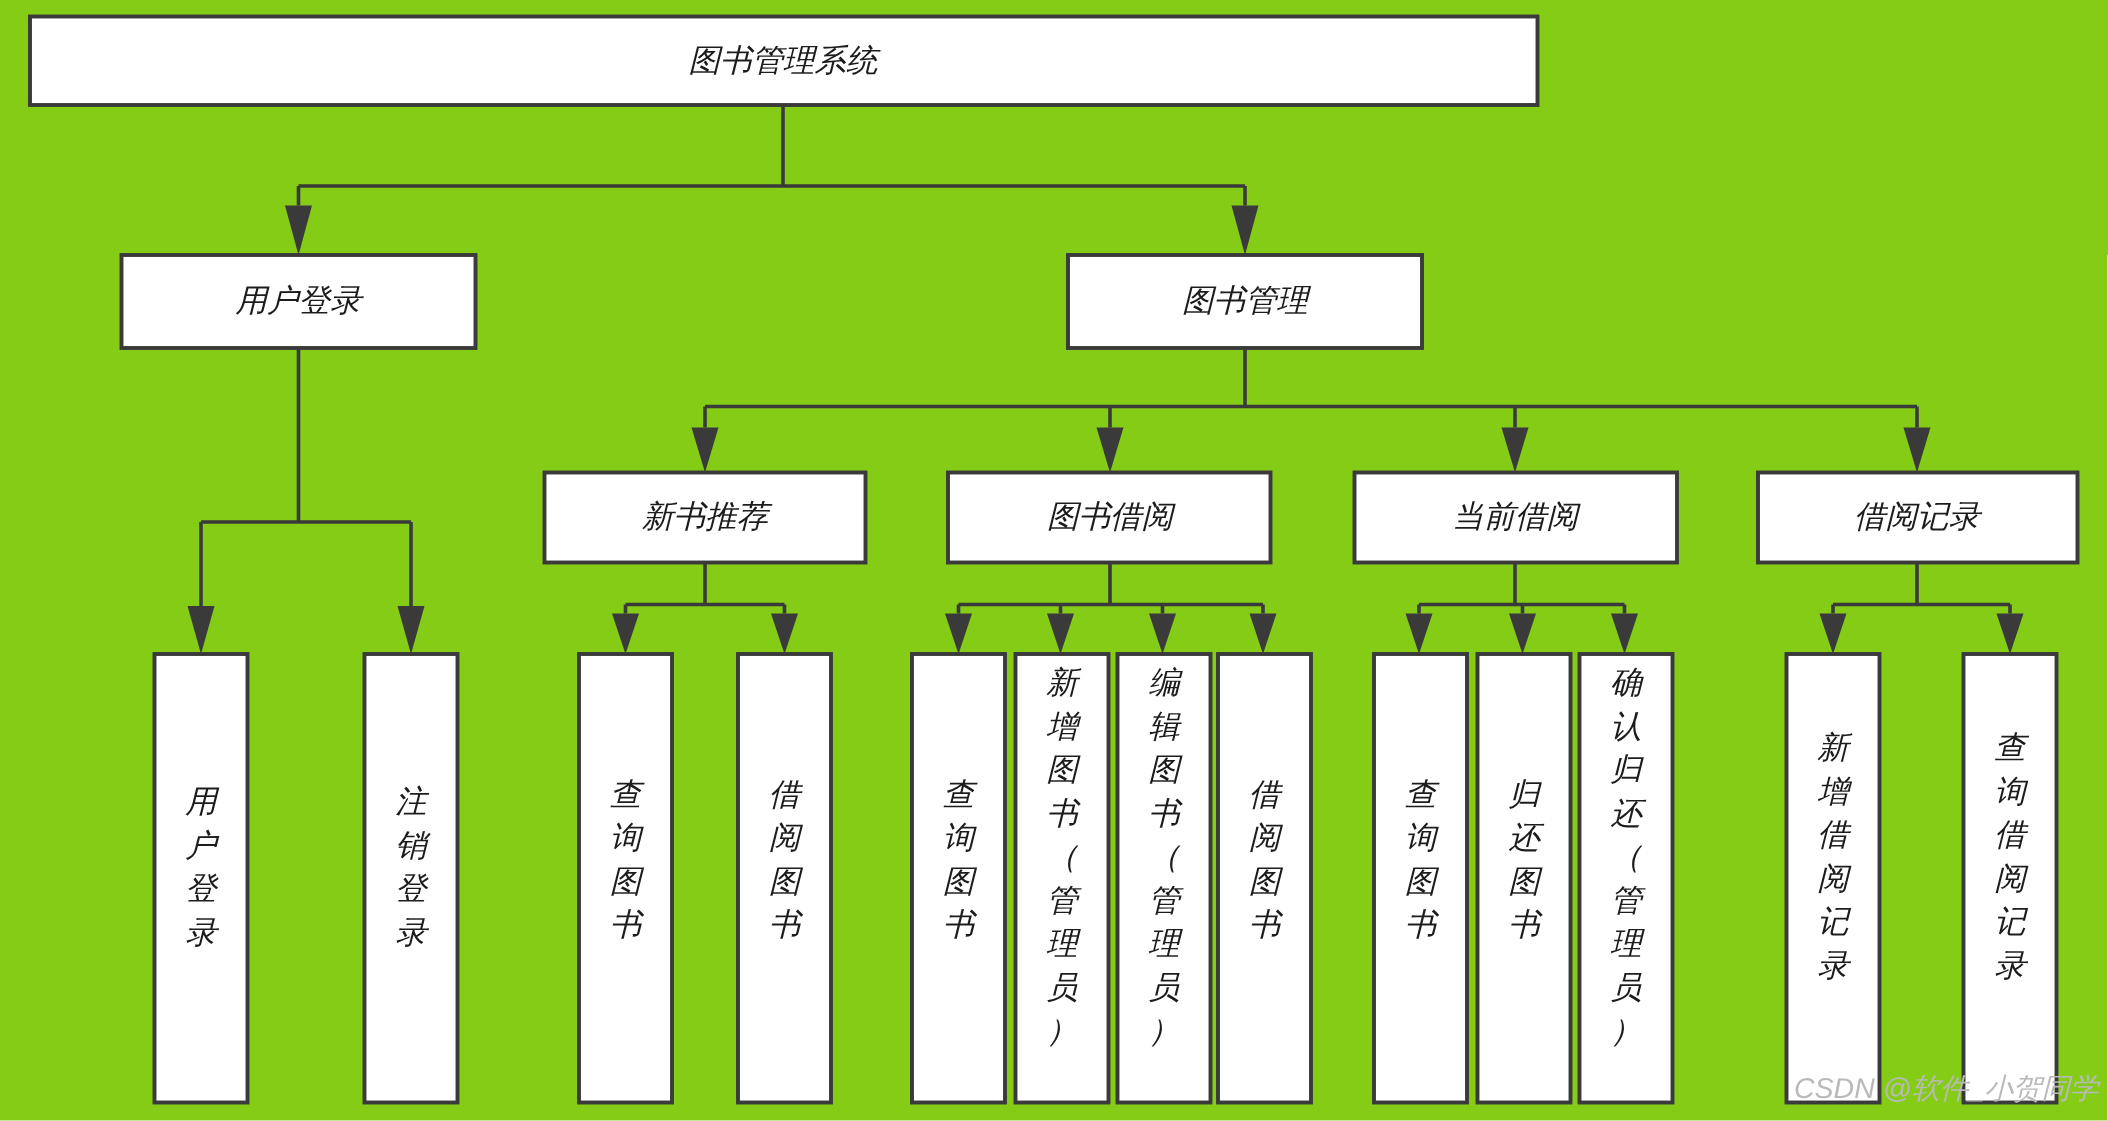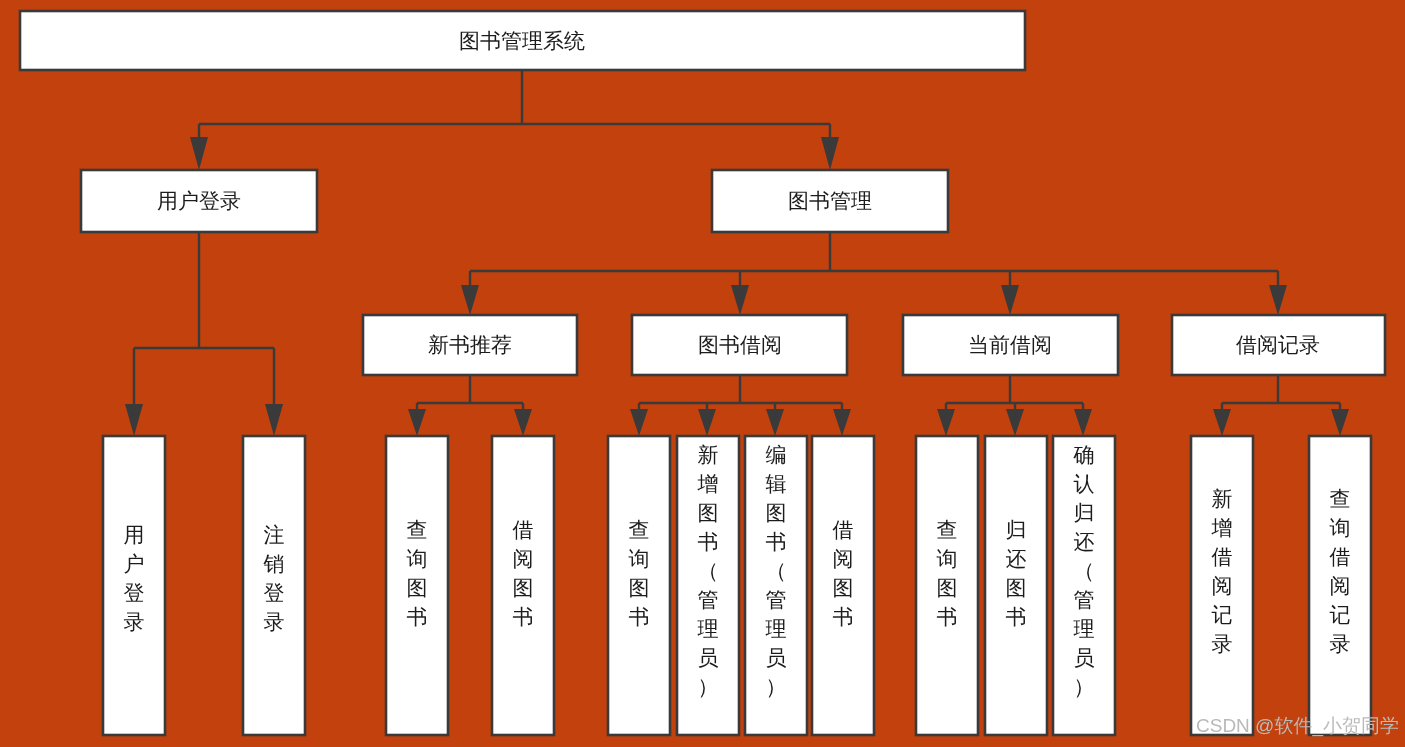--- a/index.html
+++ b/index.html
@@ -7,22 +7,23 @@
     padding: 0;
     background: #ffffff;
   }
   body {
     font-family: "Liberation Sans", "DejaVu Sans", sans-serif;
   }
   #diagram-root {
     position: relative;
     width: 1405px;
     height: 747px;
-    background: #c2410c;
+    background: #84cc16;
     overflow: hidden;
+    font-style: italic;
   }
   svg.diagram-canvas {
     position: absolute;
     left: 0;
     top: 0;
     width: 1405px;
     height: 747px;
   }
   .node-box {
     fill: #ffffff;

